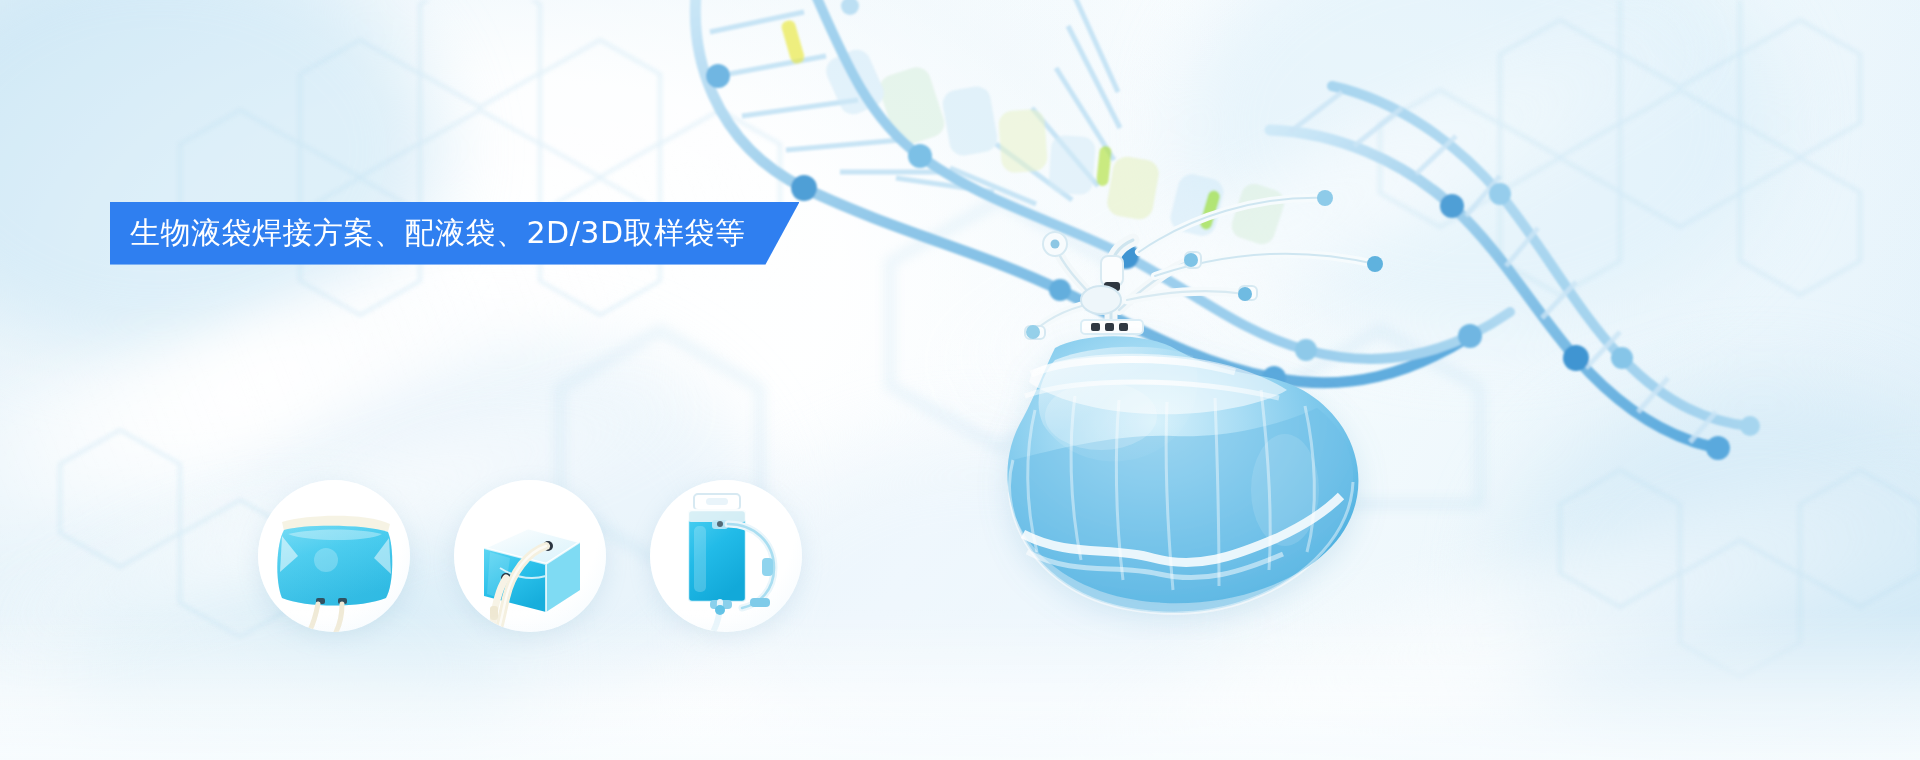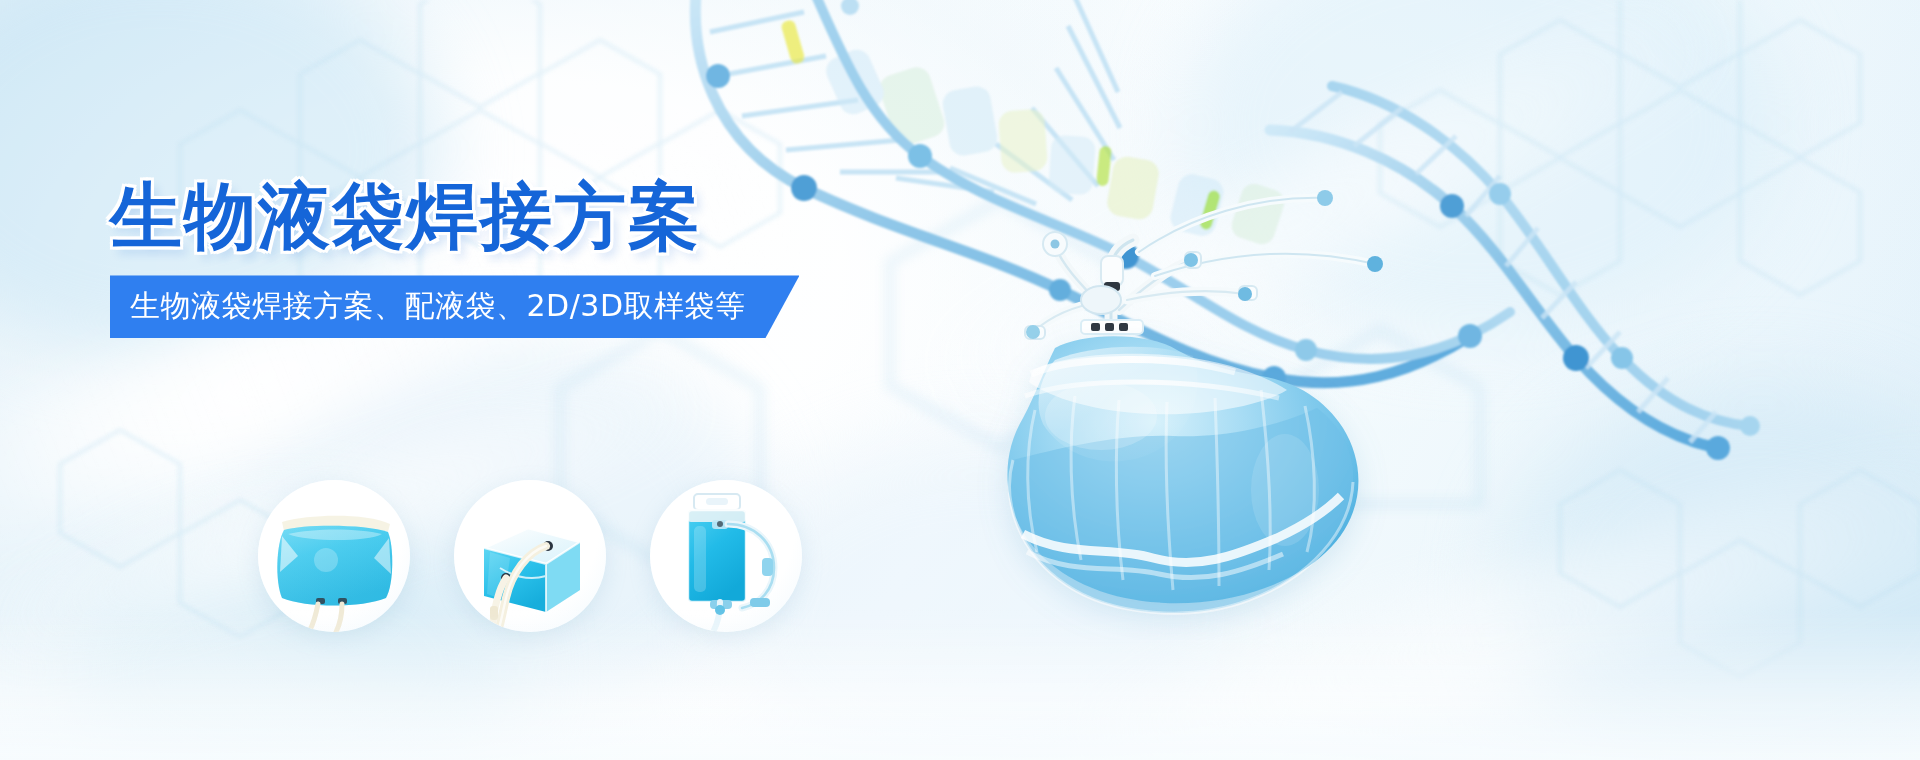--- a/index.html
+++ b/index.html
@@ -235,21 +235,20 @@
         <circle cx="1032" cy="398" r="11" fill="#86c5e8"></circle>
         <circle cx="1128" cy="488" r="12" fill="#5aa9dd"></circle>
         <circle cx="1160" cy="466" r="10" fill="#a6d5ef"></circle>
         <circle cx="260" cy="46" r="9" fill="#bcdff3"></circle>
         <circle cx="196" cy="12" r="9" fill="#cfe9f8"></circle>
       </g>
     </g>
   </svg>
 
   <div class="copy">
-    <h1 class="title">生物液袋焊接方案</h1>
     <div class="subbar">
       <span>生物液袋焊接方案、配液袋、2D/3D取样袋等</span>
     </div>
   </div>
 
   <div class="circles">
 
     <div class="circ c1">
       <svg viewBox="0 0 152 152" width="152" height="152">
         <defs>

